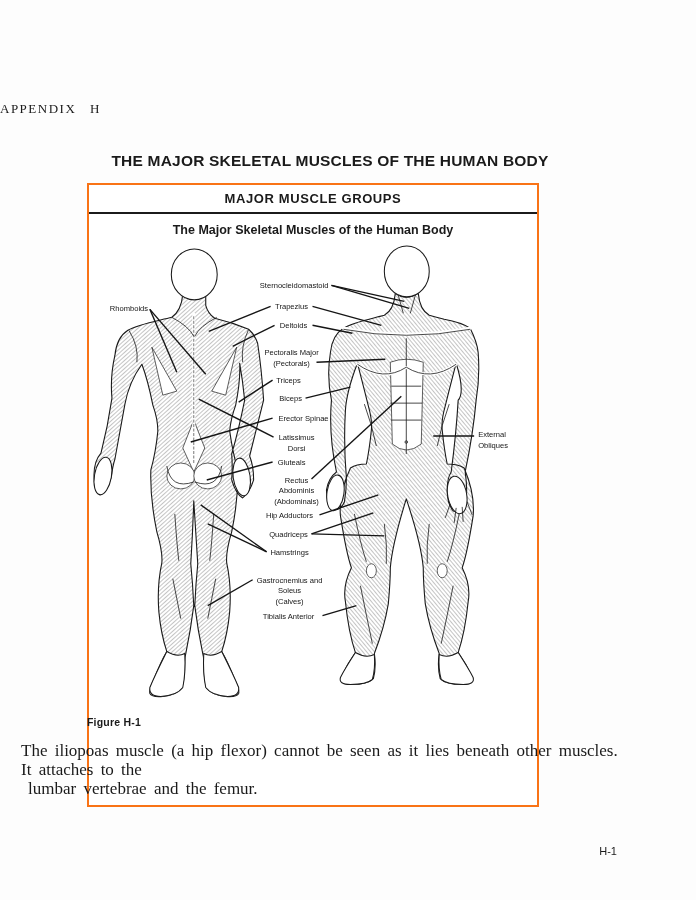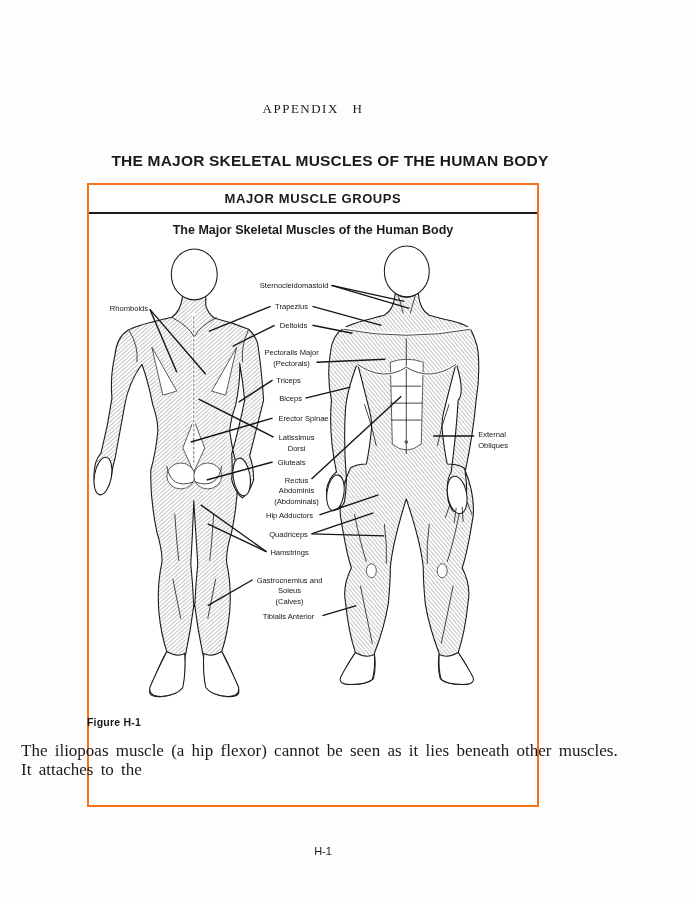--- a/index.html
+++ b/index.html
@@ -1,35 +1,35 @@
 <!DOCTYPE html>
 <html><head>
 <meta charset="utf-8">
 <style>
   html,body{margin:0;padding:0}
   body{width:696px;height:900px;background:#fdfdfd;position:relative;
        font-family:"Liberation Sans",sans-serif;color:#1a1a1a;overflow:hidden}
-  .appendix{position:absolute;top:101px;left:0;width:626px;text-align:center;
+  .appendix{position:absolute;top:101px;left:0;width:626px;text-align:left;
             font-family:"Liberation Serif",serif;font-size:13px;letter-spacing:1.5px;word-spacing:9px}
   .title{position:absolute;top:152px;left:0;width:660px;text-align:center;
          font-size:15.5px;font-weight:bold;letter-spacing:.2px;margin:0}
   .figure-box{position:absolute;left:87px;top:183px;width:452px;height:624px;
               border:2px solid #f97316;box-sizing:border-box;background:#fff}
   .box-header{height:27px;border-bottom:2px solid #1b1b1b;display:flex;align-items:center;
               justify-content:center;font-weight:bold;font-size:13px;letter-spacing:.6px}
   .box-content{position:relative;height:491px}
   .subtitle{position:absolute;top:9px;left:0;width:100%;text-align:center;
             font-weight:bold;font-size:12.5px;z-index:2}
   svg.diagram{position:absolute;left:0;top:0;width:448px;height:491px}
   .caption{position:absolute;left:87px;top:716px;width:452px;text-align:left;
            font-weight:bold;font-size:10.5px;letter-spacing:.2px}
   .paragraph{position:absolute;left:21px;top:741px;width:606px;
              font-family:"Liberation Serif",serif;font-size:17px;line-height:19px;word-spacing:3px}
   .para-line+.para-line{padding-left:7px}
-  .pagenum{position:absolute;left:16px;top:845px;width:614px;text-align:center;font-size:11px}
+  .pagenum{position:absolute;left:3px;top:845px;width:614px;text-align:right;font-size:11px}
   svg .lbl{font-family:"Liberation Sans",sans-serif;font-size:7.6px;fill:#151515}
   svg .leader{stroke:#151515;stroke-width:1.4}
   svg .body{fill:url(#hatchA);stroke:#1a1a1a;stroke-width:1.1;stroke-linejoin:round}
   svg .bodyB{fill:url(#hatchB);stroke:#1a1a1a;stroke-width:1.1;stroke-linejoin:round}
   svg .skin{fill:#fff;stroke:#1a1a1a;stroke-width:1.05}
   svg .det{fill:none;stroke:#1a1a1a;stroke-width:.8}
   svg .wdet{fill:none;stroke:#fff;stroke-width:3;stroke-linecap:round}
   svg .white{fill:#fff;stroke:#1a1a1a;stroke-width:.7}
   svg .spine{stroke:#1a1a1a;stroke-width:.6;stroke-dasharray:3 1.5;fill:none}
 </style>
@@ -238,16 +238,17 @@
             </g>
           </g>
       </svg>
     </div>
   </div>
 
   <div class="caption">Figure H-1</div>
 
   <div class="paragraph">
       <div class="para-line">The iliopoas muscle (a hip flexor) cannot be seen as it lies beneath other muscles. It attaches to the</div>
+      <div class="para-line">lumbar vertebrae and the femur.</div>
     </div>
 
   <div class="pagenum">H-1</div>
 </div>
 
 </body></html>

